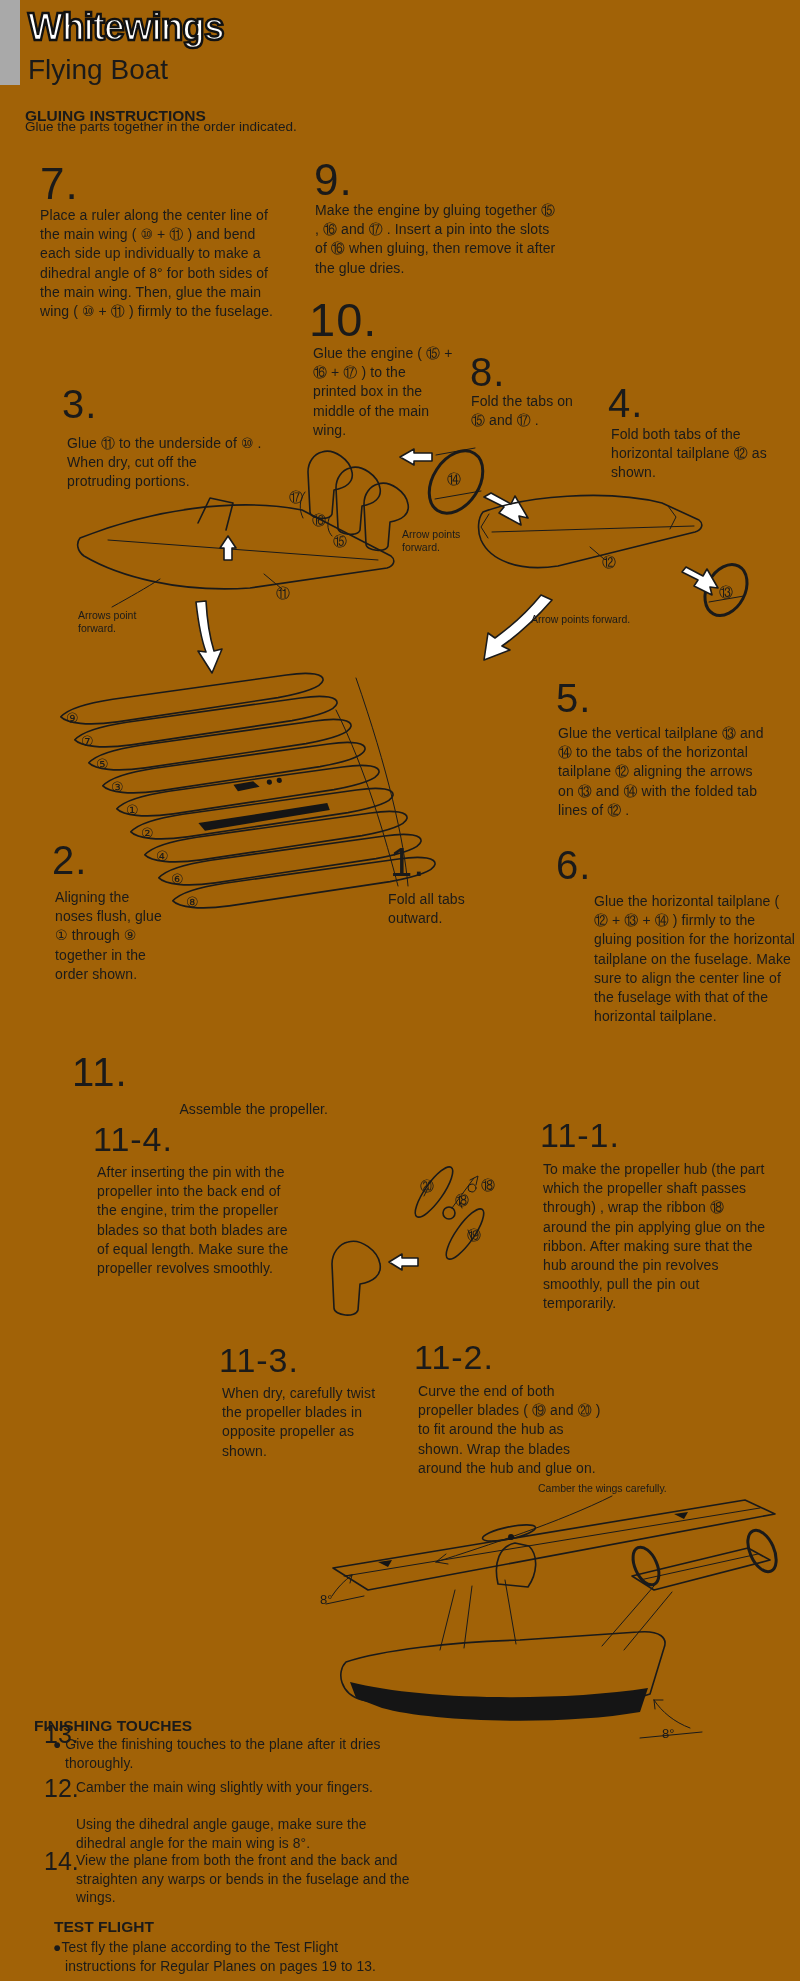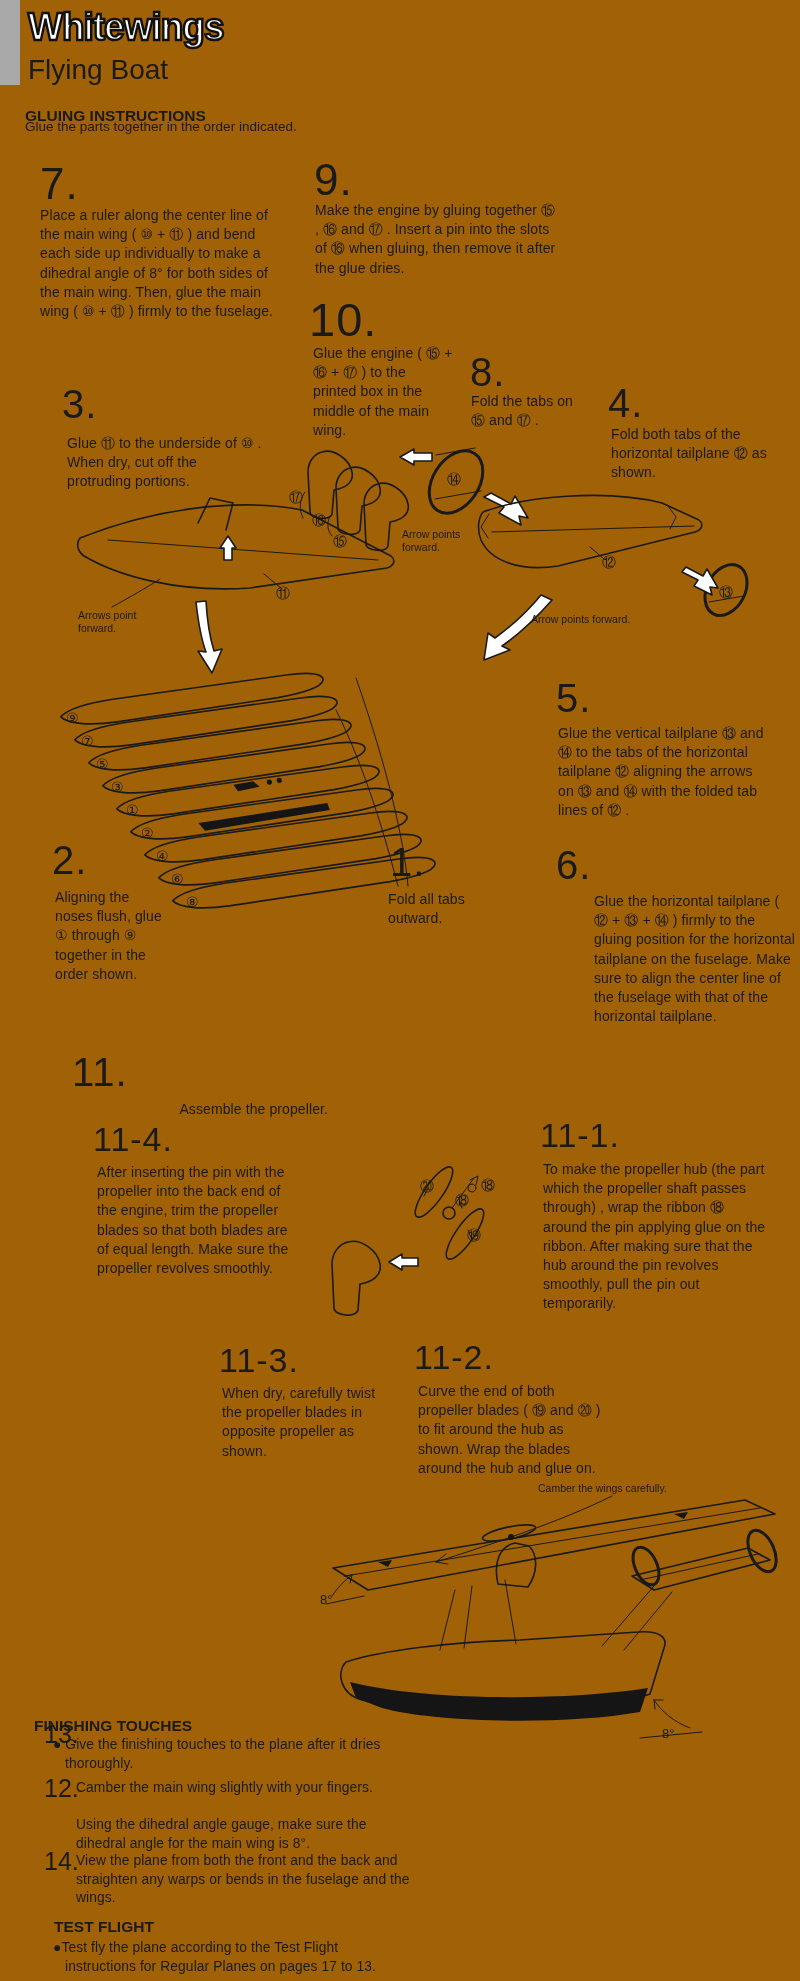--- a/index.html
+++ b/index.html
@@ -258,15 +258,15 @@
   <div class="abs h-bold" style="left:34px;top:1717px;">FINISHING TOUCHES</div>
   <div class="abs body hang" style="left:37px;top:1736px;width:342px;font-size:13.8px;line-height:18.5px;">● Give the finishing touches to the plane after it dries thoroughly.</div>
   <div class="abs itemnum" style="left:44px;top:1776px;">12.</div>
   <div class="abs body" style="left:76px;top:1779px;width:300px;font-size:13.8px;line-height:18.5px;">Camber the main wing slightly with your fingers.</div>
   <div class="abs itemnum" style="left:44px;top:1722px;">13.</div>
   <div class="abs body" style="left:76px;top:1816px;width:330px;font-size:13.8px;line-height:18.5px;">Using the dihedral angle gauge, make sure the dihedral angle for the main wing is 8°.</div>
   <div class="abs itemnum" style="left:44px;top:1849px;">14.</div>
   <div class="abs body" style="left:76px;top:1852px;width:352px;font-size:13.8px;line-height:18.5px;">View the plane from both the front and the back and straighten any warps or bends in the fuselage and the wings.</div>
 
   <div class="abs h-bold" style="left:34px;top:1918px;margin-left:20px;">TEST FLIGHT</div>
-  <div class="abs body hang" style="left:37px;top:1939px;width:336px;font-size:13.8px;line-height:18.5px;">●Test fly the plane according to the Test Flight instructions for Regular Planes on pages 17 to 13.</div>
+  <div class="abs body hang" style="left:37px;top:1939px;width:336px;font-size:13.8px;line-height:18.5px;">●Test fly the plane according to the Test Flight instructions for Regular Planes on pages 19 to 13.</div>
 
 </div>
 
 </body></html>

